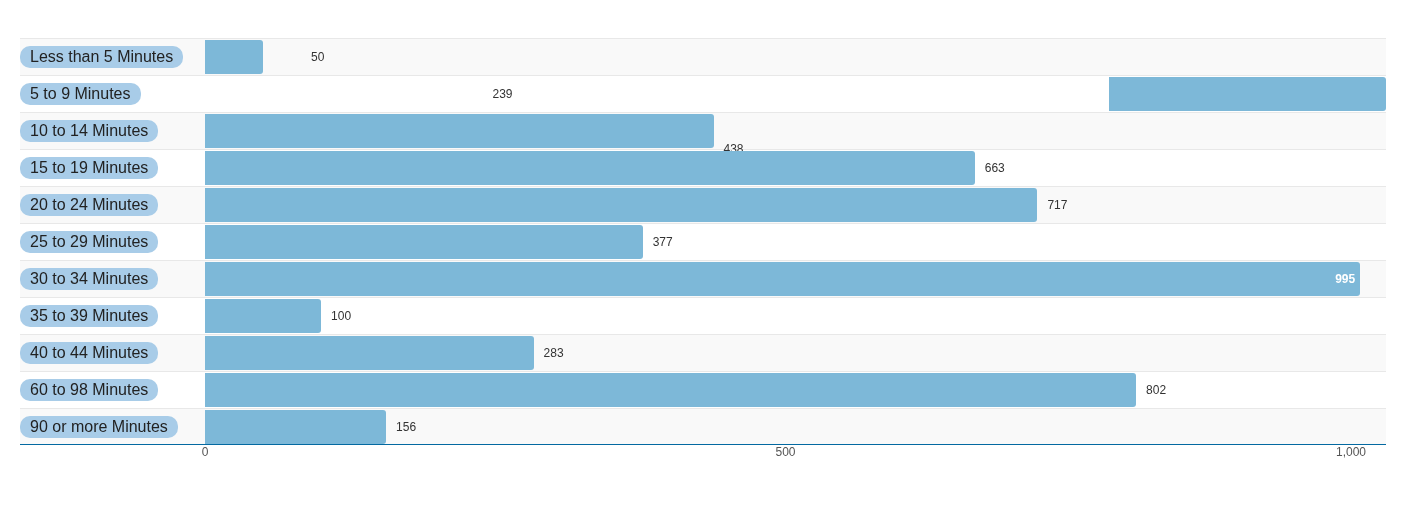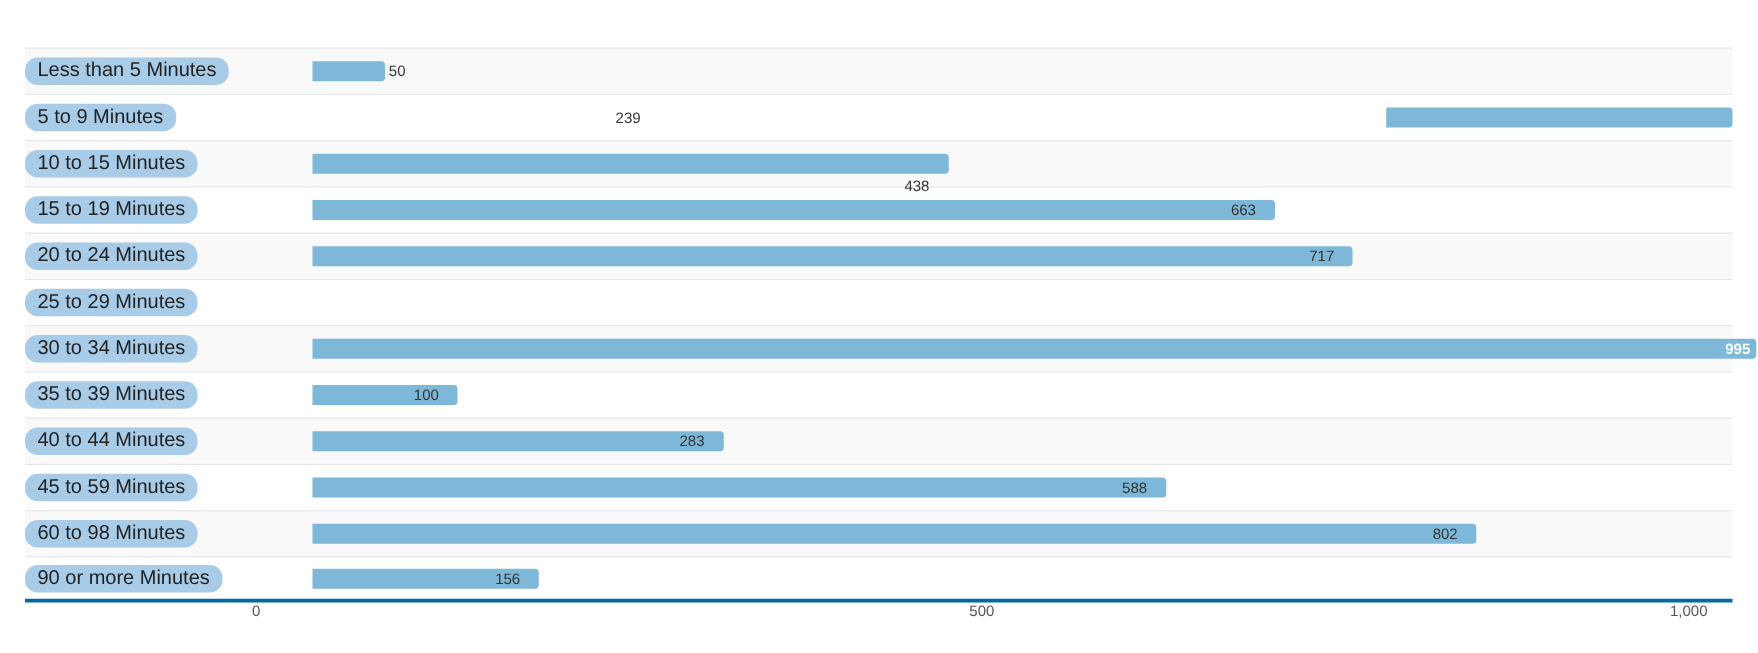--- a/index.html
+++ b/index.html
@@ -32,21 +32,21 @@
       width: 100%;
     }
     .bar-row {
       display: flex;
       align-items: center;
       margin-bottom: 0;
       height: 37px;
       border-top: 1px solid #e8e8e8;
     }
     .bar-row:last-of-type {
-      border-bottom: 3px solid #0369a1;
+      border-bottom: 1px solid #0369a1;
       text-decoration: underline;
     }
     .bar-row:nth-child(odd) {
       background: #f9f9f9;
     }
     .bar-row:nth-child(even) {
       background: #fff;
     }
     .label {
       width: 185px;
@@ -65,27 +65,26 @@
       display: inline-block;
     }
     .bar-container {
       flex: 1;
       height: 22px;
       position: relative;
       display: flex;
       align-items: center;
     }
     .bar {
-      height: 16px;
+      height: 34px;
       background: #7db8d8;
       border-radius: 0 3px 3px 0;
       position: relative;
       display: flex;
       align-items: center;
-      margin-left: 45px;
     }
     .bar-value {
       font-size: 12px;
       color: #333;
       margin-left: 5px;
       white-space: nowrap;
       position: absolute;
     }
     .bar-value-inside {
       font-size: 12px;
@@ -124,21 +123,21 @@
         </div>
       </div>
       <div class="bar-row">
         <div class="label"><span class="label-pill">5 to 9 Minutes</span></div>
         <div class="bar-container" style="position: relative; justify-content: flex-end;">
           <div class="bar" style="width: 277.479px; position: relative;"></div>
           <span class="bar-value" style="left: 282.479px;">239</span>
         </div>
       </div>
       <div class="bar-row">
-        <div class="label"><span class="label-pill">10 to 15 Minutes</span></div>
+        <div class="label"><span class="label-pill">10 to 14 Minutes</span></div>
         <div class="bar-container" style="position: relative;">
           <div class="bar" style="width: 508.518px; position: relative;"></div>
           <span class="bar-value" style="left: 513.518px; margin-top: 36px;">438</span>
         </div>
       </div>
       <div class="bar-row">
         <div class="label"><span class="label-pill">15 to 19 Minutes</span></div>
         <div class="bar-container" style="position: relative;">
           <div class="bar" style="width: 769.743px; position: relative;"></div>
           <span class="bar-value" style="left: 774.743px;">663</span>
@@ -146,20 +145,24 @@
       </div>
       <div class="bar-row">
         <div class="label"><span class="label-pill">20 to 24 Minutes</span></div>
         <div class="bar-container" style="position: relative;">
           <div class="bar" style="width: 832.437px; position: relative;"></div>
           <span class="bar-value" style="left: 837.437px;">717</span>
         </div>
       </div>
       <div class="bar-row">
         <div class="label"><span class="label-pill">25 to 29 Minutes</span></div>
+        <div class="bar-container" style="position: relative;">
+          <div class="bar" style="width: 437.697px; position: relative;"></div>
+          <span class="bar-value" style="left: 442.697px;">377</span>
+        </div>
       </div>
       <div class="bar-row">
         <div class="label"><span class="label-pill">30 to 34 Minutes</span></div>
         <div class="bar-container">
           <div class="bar" style="width: 1155.19px; position: relative;">
             <span class="bar-value-inside">995</span>
           </div>
         </div>
       </div>
       <div class="bar-row">
@@ -167,27 +170,20 @@
         <div class="bar-container" style="position: relative;">
           <div class="bar" style="width: 116.1px; position: relative;"></div>
           <span class="bar-value" style="left: 121.1px;">100</span>
         </div>
       </div>
       <div class="bar-row">
         <div class="label"><span class="label-pill">40 to 44 Minutes</span></div>
         <div class="bar-container" style="position: relative; text-align: center;">
           <div class="bar" style="width: 328.563px; position: relative;"></div>
           <span class="bar-value" style="left: 333.563px;">283</span>
-        </div>
-      </div>
-      <div class="bar-row">
-        <div class="label"><span class="label-pill">45 to 59 Minutes</span></div>
-        <div class="bar-container" style="position: relative;">
-          <div class="bar" style="width: 682.668px; position: relative;"></div>
-          <span class="bar-value" style="left: 687.668px;">588</span>
         </div>
       </div>
       <div class="bar-row">
         <div class="label"><span class="label-pill">60 to 98 Minutes</span></div>
         <div class="bar-container" style="position: relative;">
           <div class="bar" style="width: 931.122px; position: relative;"></div>
           <span class="bar-value" style="left: 936.122px;">802</span>
         </div>
       </div>
       <div class="bar-row">

